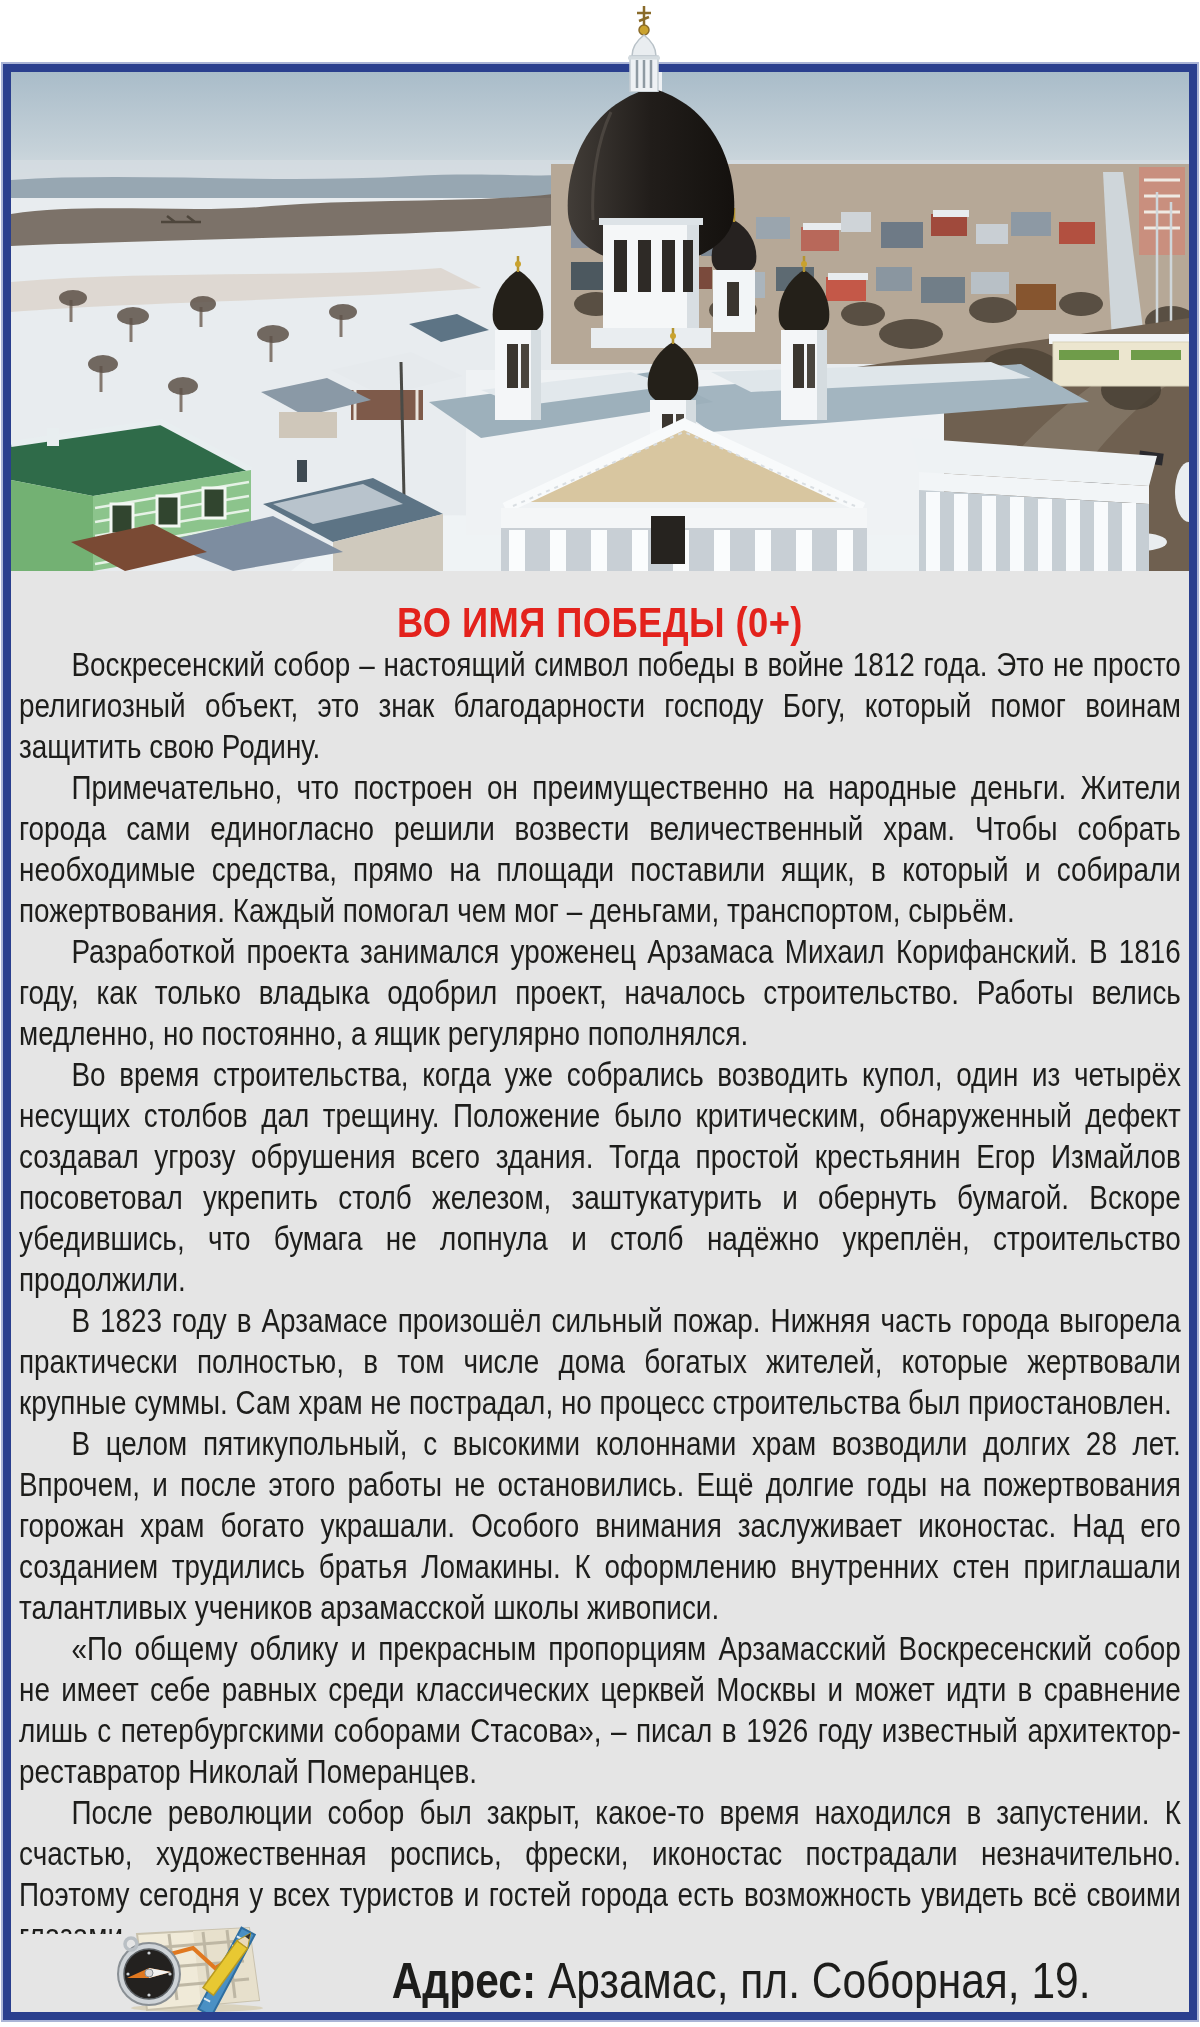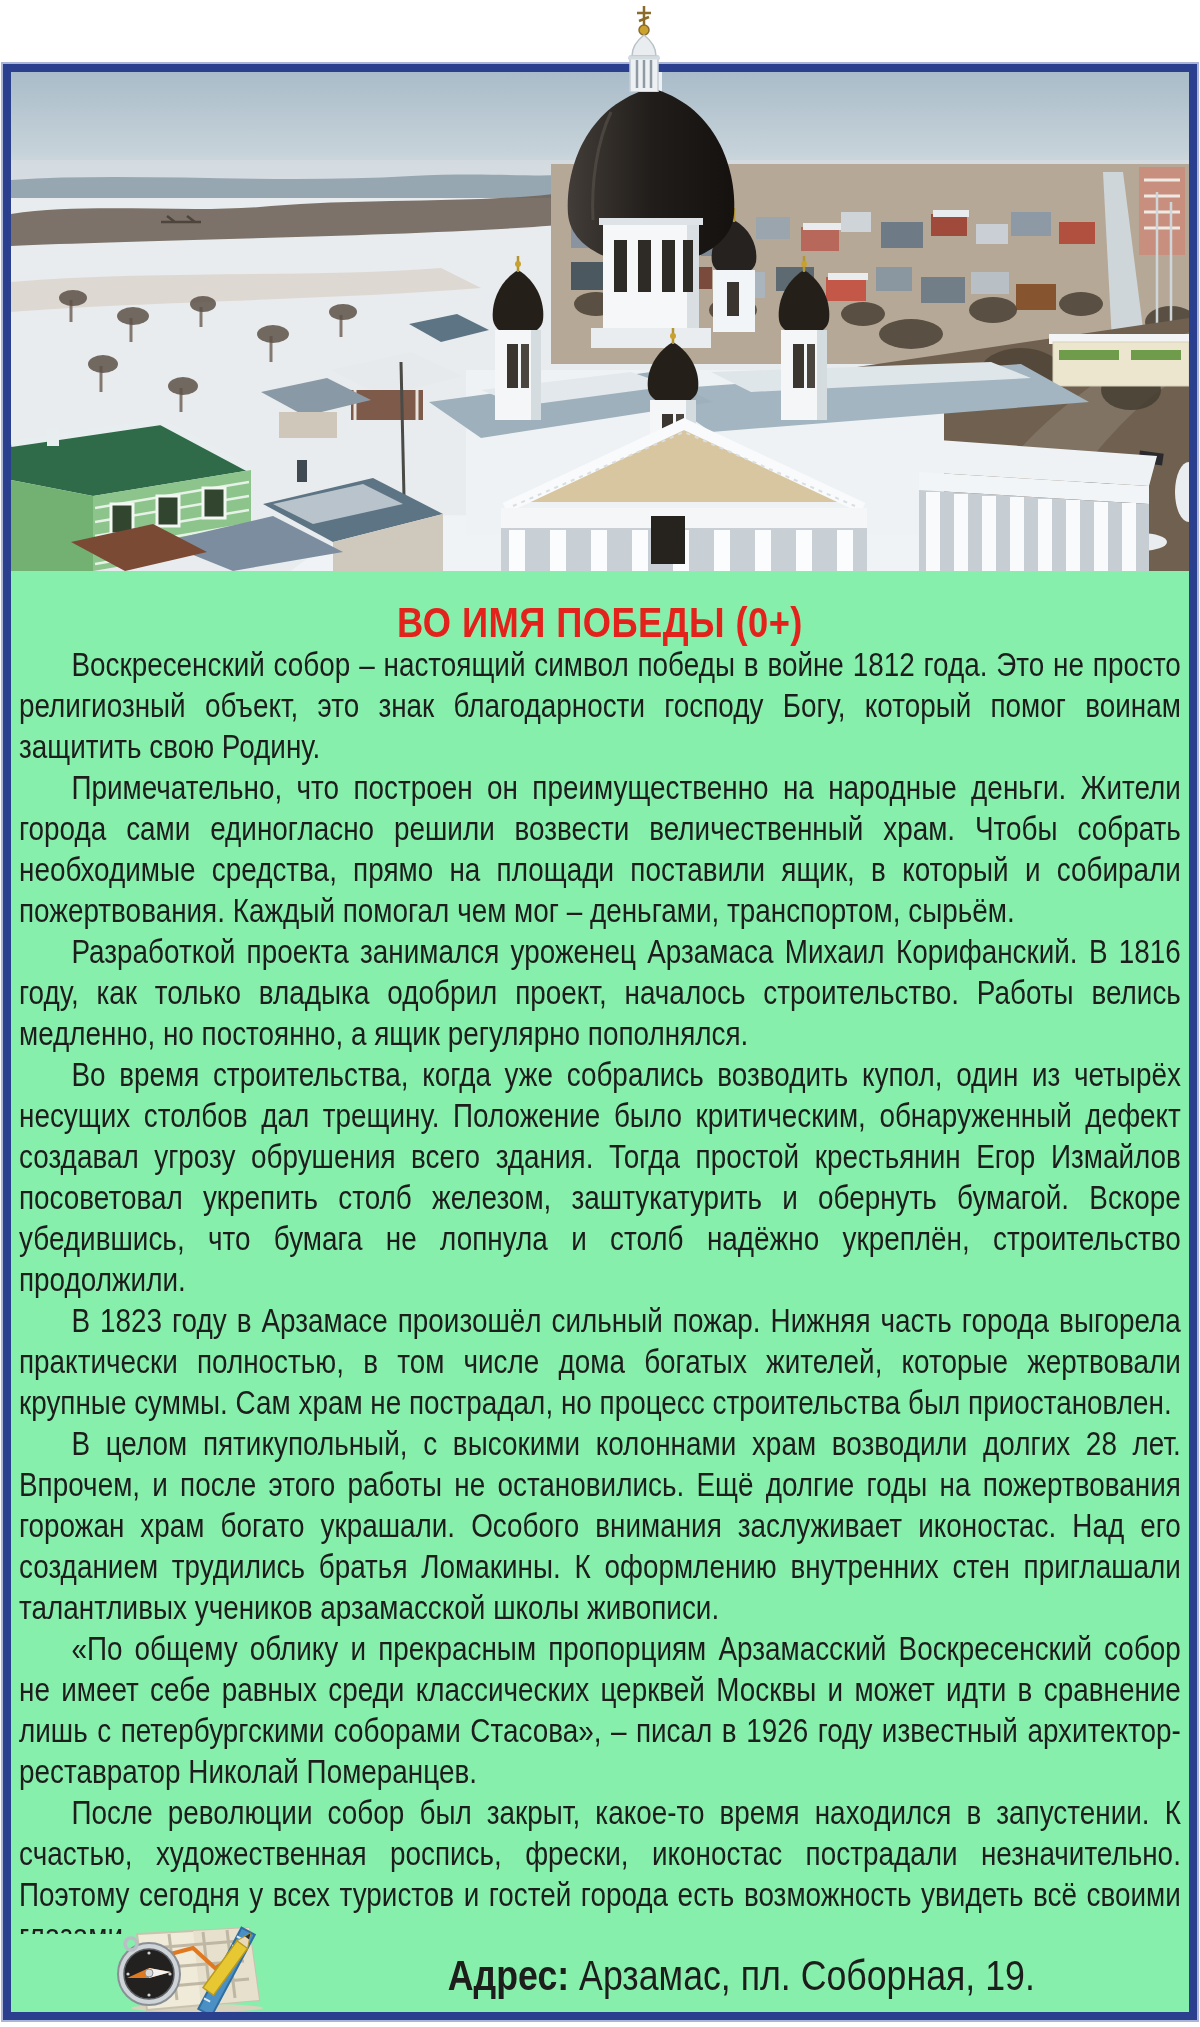--- a/index.html
+++ b/index.html
@@ -1,31 +1,31 @@
 <!DOCTYPE html>
 <html><head>
 <meta charset="utf-8">
 <style>
   html,body{margin:0;padding:0;background:#ffffff;}
   body{width:1200px;height:2027px;position:relative;font-family:"Liberation Sans",sans-serif;overflow:hidden;}
   .frame{position:absolute;left:3px;top:64px;width:1194px;height:1956px;box-sizing:border-box;
-         border:8px solid #2a3f8e;background:#86efac;box-shadow:0 0 0 2px #aab4d6;}
+         border:8px solid #2a3f8e;background:#e5e5e5;box-shadow:0 0 0 2px #aab4d6;}
   .photo{position:absolute;left:0;top:0;width:1178px;height:499px;overflow:hidden;background:#cfd8de;}
   .photo svg{display:block;}
   .spire-overlay{position:absolute;left:618px;top:4px;width:52px;height:88px;z-index:6;}
   .content{position:absolute;left:0;top:499px;width:1178px;height:1441px;}
   .cond-block{width:1375px;transform:scaleX(0.845);transform-origin:0 0;margin-left:8px;}
   h1.title{margin:29px 0 0 0;font-size:43px;line-height:44px;font-weight:700;text-align:center;
            color:#e3221c;letter-spacing:0.5px;}
   .paras{height:1290px;overflow:hidden;}
   .paras p{margin:0;text-indent:62px;font-size:33px;line-height:41px;text-align:justify;
            color:#1d1d1b;}
   .address-row{position:absolute;left:0;top:1852px;width:1178px;height:88px;}
   .map-icon{position:absolute;left:86px;top:2px;width:196px;height:86px;}
-  .address{position:absolute;left:290px;top:28px;width:880px;text-align:center;font-size:42px;color:#1d1d1b;white-space:nowrap;}
+  .address{position:absolute;left:290px;top:28px;width:880px;text-align:center;font-size:50px;color:#1d1d1b;white-space:nowrap;}
   .address .cond{display:inline-block;transform:scaleX(0.85);}
   .address .lbl{font-weight:700;}
 </style>
 </head>
 <body>
 
 <div class="frame">
 
   <div class="photo">
     <svg viewBox="0 0 1178 499" width="1178" height="499" preserveAspectRatio="none">

